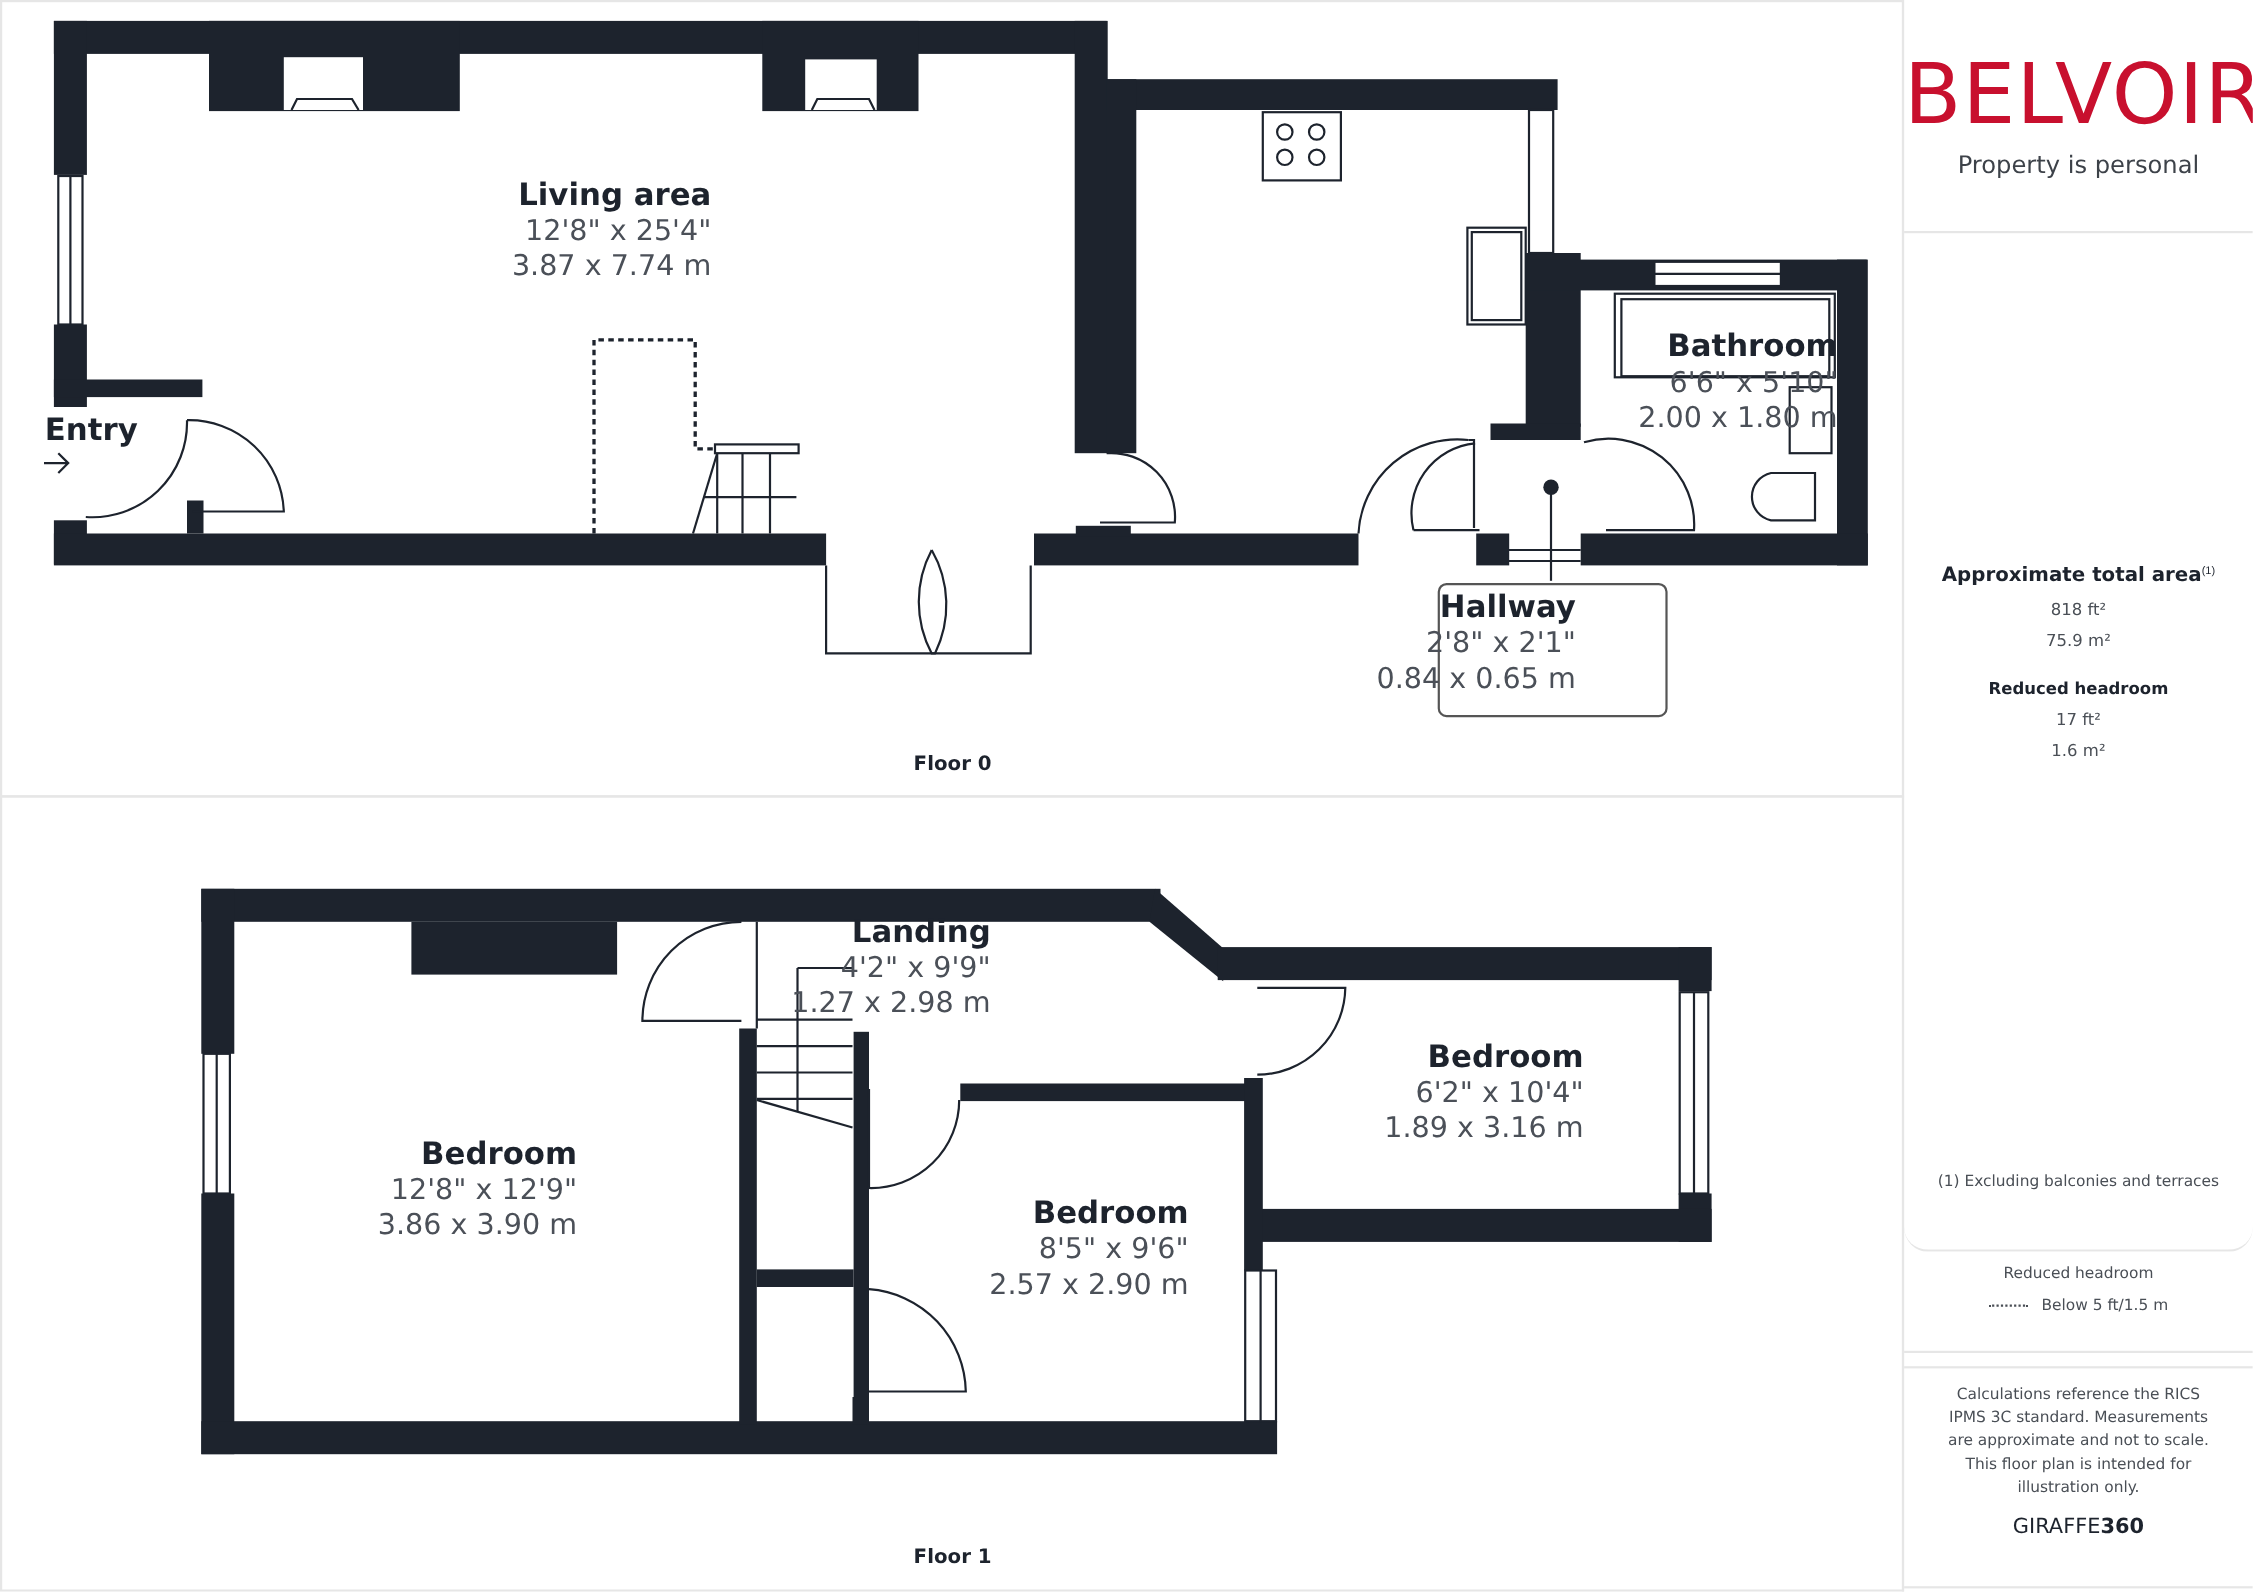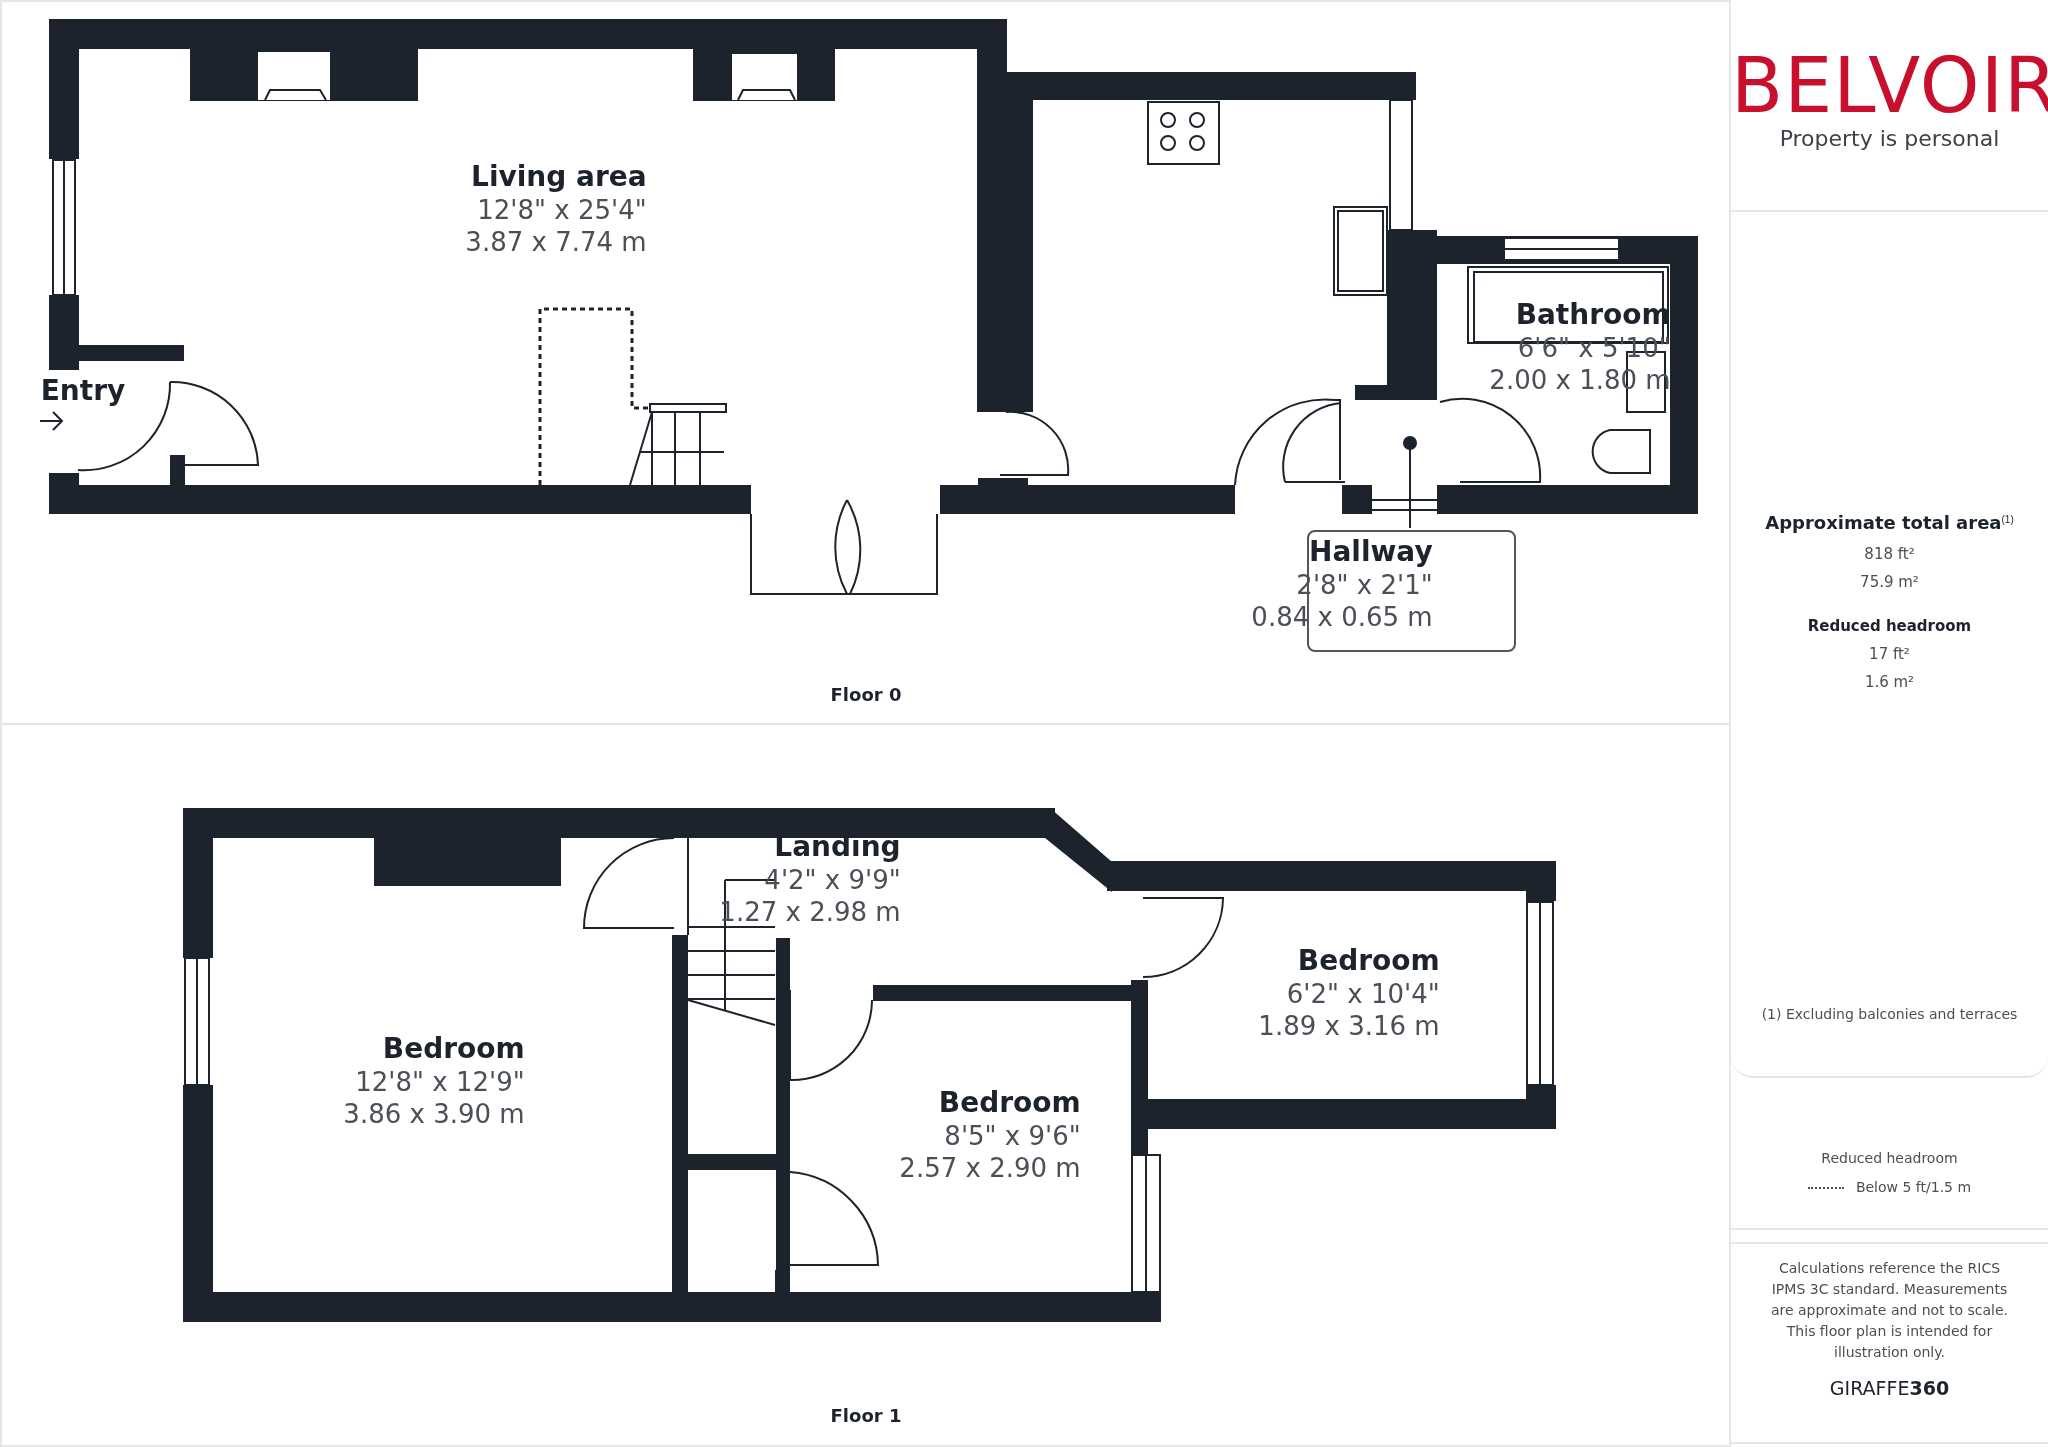--- a/index.html
+++ b/index.html
@@ -203,33 +203,33 @@
   <div class="room-label" style="left:1349px;top:944px;">
     <div class="room-name">Bedroom</div>
     <div class="room-dim">6'2" x 10'4"</div>
     <div class="room-dim">1.89 x 3.16 m</div>
   </div>
   <div class="floor-label" style="left:866px;top:1405px;">Floor 1</div>
 
   <div class="side">
     <div class="side-sec" style="top:0;height:212px;">
       <div class="brand" style="margin-top:48px;">BELVOIR!</div>
-      <div class="tagline" style="margin-top:2px;">Property is personal</div>
+      <div class="tagline" style="margin-top:14px;">Property is personal</div>
     </div>
     <div class="side-sec" style="top:212px;height:1032px;">
       <div style="margin-top:300px;">
         <span class="s-head">Approximate total area</span><sup style="font-size:10px;color:#1d232d;">(1)</sup>
       </div>
       <div class="s-val" style="margin-top:12px;">818 ft²</div>
       <div class="s-val" style="margin-top:10px;">75.9 m²</div>
       <div class="s-head2" style="margin-top:26px;">Reduced headroom</div>
       <div class="s-val" style="margin-top:10px;">17 ft²</div>
       <div class="s-val" style="margin-top:10px;">1.6 m²</div>
     </div>
-    <div class="side-sec" style="top:976px;height:102px;border-radius:22px;">
+    <div class="side-sec" style="top:1036px;height:102px;border-radius:22px;">
       <div class="s-small" style="margin-top:28px;">(1) Excluding balconies and terraces</div>
     </div>
     <div class="side-sec" style="top:1118px;height:112px;">
       <div class="s-small" style="margin-top:30px;">Reduced headroom</div>
       <div class="s-small" style="margin-top:8px;">
         <span style="display:inline-block;width:36px;border-top:2px dotted #4a4f56;vertical-align:middle;margin-right:12px;"></span><span>Below 5 ft/1.5 m</span>
       </div>
     </div>
     <div class="side-sec" style="top:1230px;height:214px;">
       <div class="s-small" style="margin:28px 34px 0 34px;">Calculations reference the RICS IPMS 3C standard. Measurements are approximate and not to scale. This floor plan is intended for illustration only.</div>

